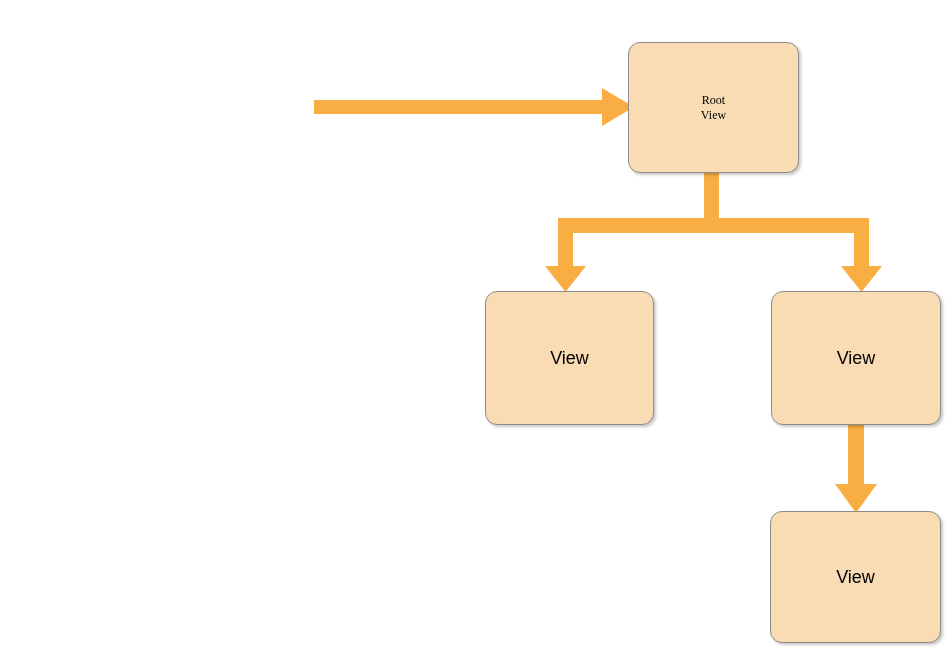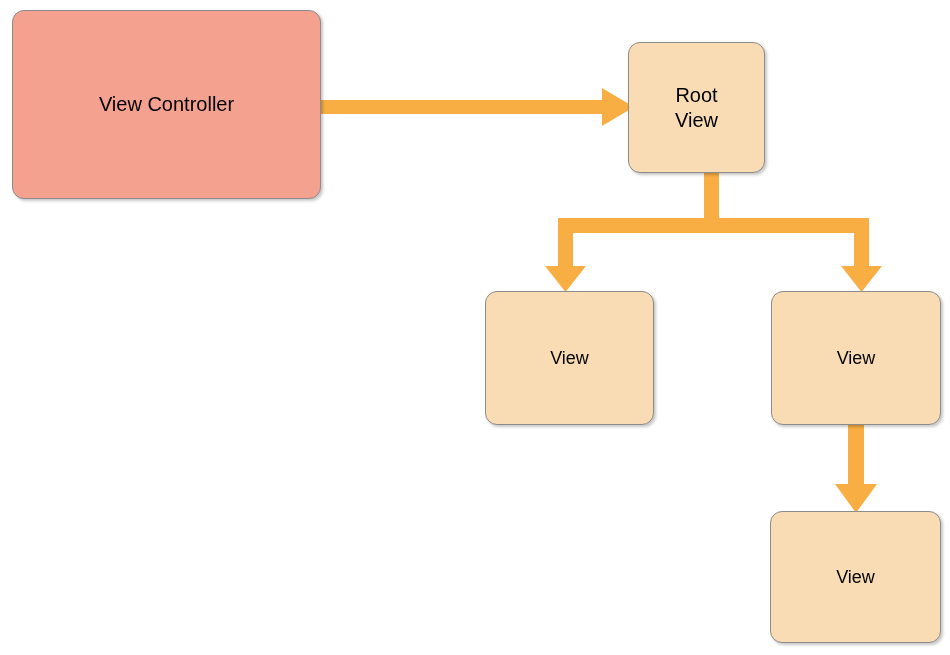--- a/index.html
+++ b/index.html
@@ -41,24 +41,25 @@
     left: 12px;
     top: 10px;
     width: 309px;
     height: 189px;
     background: #f4a18f;
     font-size: 20px;
   }
   #node-root-view {
     left: 628px;
     top: 42px;
-    width: 137px;
+    width: 171px;
     height: 131px;
     background: #fadcb4;
-    font-size: 20px;
+    font-size: 12px;
+    font-family: Liberation Serif, serif;
   }
   #node-view-left {
     left: 485px;
     top: 291px;
     width: 169px;
     height: 134px;
     background: #fadcb4;
     font-size: 18px;
   }
   #node-view-right {
@@ -118,23 +119,20 @@
 
     <path d="M 10 50 L 25 50 L 25 98 L 38 98 L 17.5 124 L -3 98 L 10 98 Z" fill="#f9ae44"></path>
 
     <path d="M 306 50 L 321 50 L 321 98 L 334 98 L 313.5 124 L 293 98 L 306 98 Z" fill="#f9ae44"></path>
   </svg>
 
   <svg class="connector" id="connector-right-to-bottom" viewBox="0 0 50 100" width="50" height="100">
     <path d="M 16 0 L 32 0 L 32 66 L 45 66 L 24 95 L 3 66 L 16 66 Z" fill="#f9ae44"></path>
   </svg>
 
-  <div class="node" id="node-view-controller">
-    <span class="node-label">View Controller</span>
-  </div>
 
   <div class="node" id="node-root-view">
     <span class="node-label">Root
 View</span>
   </div>
 
   <div class="node" id="node-view-left">
     <span class="node-label">View</span>
   </div>
 

